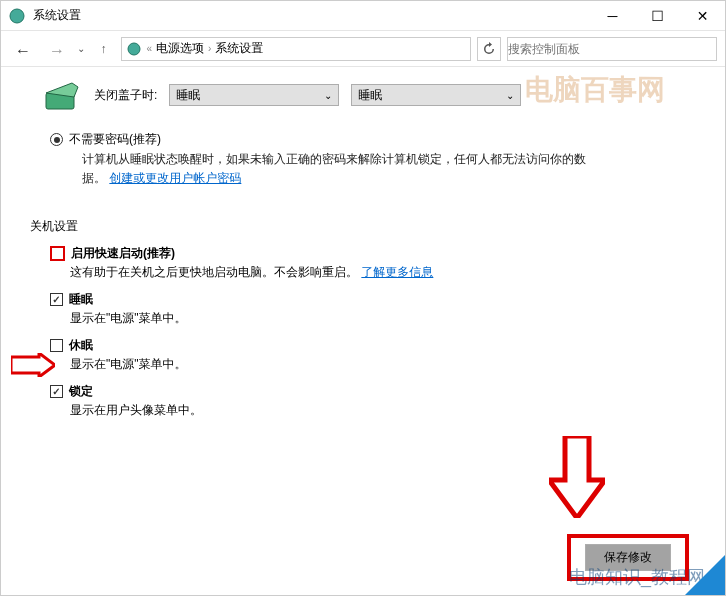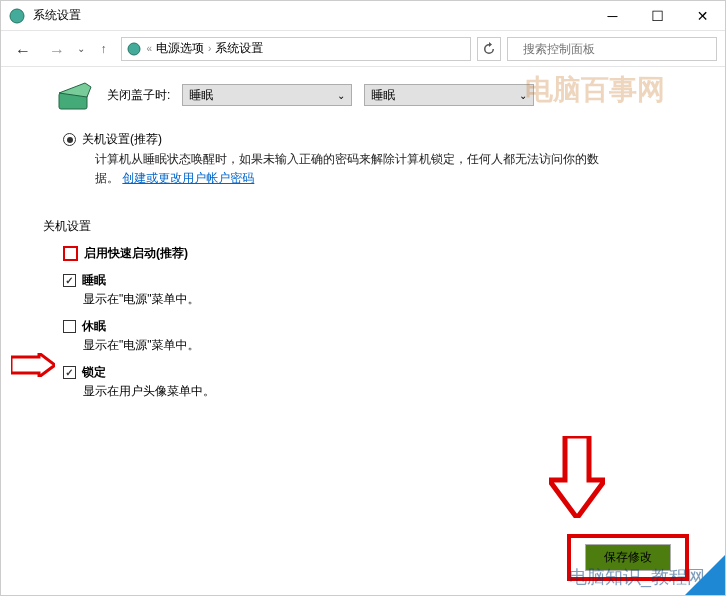--- a/index.html
+++ b/index.html
@@ -11,23 +11,23 @@
 .titlebar .win-btn { width: 45px; height: 30px; display: flex; align-items: center; justify-content: center; font-family: sans-serif; font-size: 14px; }
 .toolbar { height: 36px; display: flex; align-items: center; padding: 0 8px; gap: 6px; border-bottom: 1px solid #e5e5e5; }
 .nav-arrow { width: 28px; height: 28px; display: flex; align-items: center; justify-content: center; color: #999; font-size: 16px; }
 .nav-arrow.active { color: #333; }
 .dropdown-arrow { color: #555; font-size: 10px; }
 .up-arrow { width: 24px; height: 24px; display: flex; align-items: center; justify-content: center; color: #555; }
 .breadcrumb { flex: 1; display: flex; align-items: center; border: 1px solid #ccc; height: 24px; padding: 0 4px; gap: 4px; }
 .breadcrumb .bc-icon { width: 16px; height: 16px; }
 .breadcrumb .chev { color: #888; font-size: 10px; }
 .refresh-btn { width: 24px; height: 24px; display: flex; align-items: center; justify-content: center; border: 1px solid #ccc; }
-.search-box { width: 210px; height: 24px; border: 1px solid #ccc; padding: 0 15px; color: #888; display: flex; align-items: center; position: relative; }
+.search-box { width: 210px; height: 24px; border: 1px solid #ccc; padding: 0 0; color: #888; display: flex; align-items: center; position: relative; }
 .search-box input { border: none; outline: none; width: 100%; font-size: 12px; background: transparent; }
-.content { padding: 12px 30px 0 42px; }
+.content { padding: 12px 30px 0 29px; }
 .lid-row { display: flex; align-items: center; gap: 12px; margin-bottom: 20px; }
 .lid-icon { width: 40px; height: 32px; margin-left: 12px; }
 .select { width: 170px; height: 22px; border: 1px solid #adadad; background: #e1e1e1; display: flex; align-items: center; padding: 0 6px; justify-content: space-between; font-size: 12px; }
 .select .sel-arrow { font-size: 10px; }
 .section-title { font-size: 12px; margin: 16px 0 10px 0; }
 .radio-group { margin-left: 20px; }
 .radio-item { margin-bottom: 4px; }
 .radio-row { display: flex; align-items: center; gap: 6px; }
 .radio { width: 13px; height: 13px; border: 1px solid #333; border-radius: 50%; display: inline-flex; align-items: center; justify-content: center; }
 .radio.checked::after { content: ""; width: 6px; height: 6px; background: #333; border-radius: 50%; }
@@ -38,21 +38,21 @@
 .check-item { margin-bottom: 10px; position: relative; }
 .check-row { display: flex; align-items: center; gap: 6px; }
 .checkbox { width: 13px; height: 13px; border: 1px solid #333; display: inline-flex; align-items: center; justify-content: center; font-size: 10px; line-height: 1; }
 .checkbox.checked::after { content: "✓"; color: #333; font-weight: bold; }
 .checkbox.red-box { border: 2px solid #d00; width: 15px; height: 15px; }
 .check-label { font-size: 12px; font-weight: bold; text-align: right; }
 .check-desc { margin-left: 20px; margin-top: 2px; }
 .red-arrow-left { position: absolute; left: 10px; top: 352px; }
 .red-arrow-down { position: absolute; right: 120px; top: 435px; }
 .btn-bar { position: absolute; bottom: 14px; right: 36px; border: 4px solid #d00; padding: 6px 14px; }
-.save-btn { border: 1px solid #adadad; background: #4d7c0f; padding: 4px 18px; font-size: 12px; font-family: inherit; }
+.save-btn { border: 1px solid #adadad; background: #a3a3a3; padding: 4px 18px; font-size: 12px; font-family: inherit; }
 .watermark { position: absolute; color: rgba(200,120,40,0.3); font-size: 28px; font-weight: bold; pointer-events: none; }
 .wm1 { top: 70px; right: 60px; }
 .wm-bottom { position: absolute; bottom: 6px; right: 20px; color: rgba(0,60,120,0.5); font-size: 18px; pointer-events: none; }
 .corner-fold { position: absolute; bottom: 0; right: 0; width: 0; height: 0; border-left: 40px solid transparent; border-bottom: 40px solid #1e88d4; }
 </style>
 </head>
 <body>
 
 <div class="titlebar">
   <svg class="app-icon" viewBox="0 0 16 16">
@@ -104,36 +104,40 @@
     <div class="select">
       <span>睡眠</span>
       <span class="sel-arrow">⌄</span>
     </div>
   </div>
 
   <div class="radio-group">
     <div class="radio-item">
       <div class="radio-row">
         <span class="radio checked"></span>
-        <span class="radio-label">关机设置(推荐)</span>
+        <span class="radio-label">不需要密码(推荐)</span>
       </div>
       <div class="radio-desc">
         <span>计算机从睡眠状态唤醒时，如果未输入正确的密码来解除计算机锁定，任何人都无法访问你的数</span><br>
         <span>据。</span>
         <span class="link">创建或更改用户帐户密码</span>
       </div>
     </div>
   </div>
 
   <div class="section-title" style="margin-top:30px">关机设置</div>
   <div class="checkbox-group">
     <div class="check-item">
       <div class="check-row">
         <span class="checkbox red-box"></span>
         <span class="check-label">启用快速启动(推荐)</span>
+      </div>
+      <div class="check-desc">
+        <span>这有助于在关机之后更快地启动电脑。不会影响重启。</span>
+        <span class="link">了解更多信息</span>
       </div>
     </div>
     <div class="check-item">
       <div class="check-row">
         <span class="checkbox checked"></span>
         <span class="check-label">睡眠</span>
       </div>
       <div class="check-desc">显示在"电源"菜单中。</div>
     </div>
     <div class="check-item">

